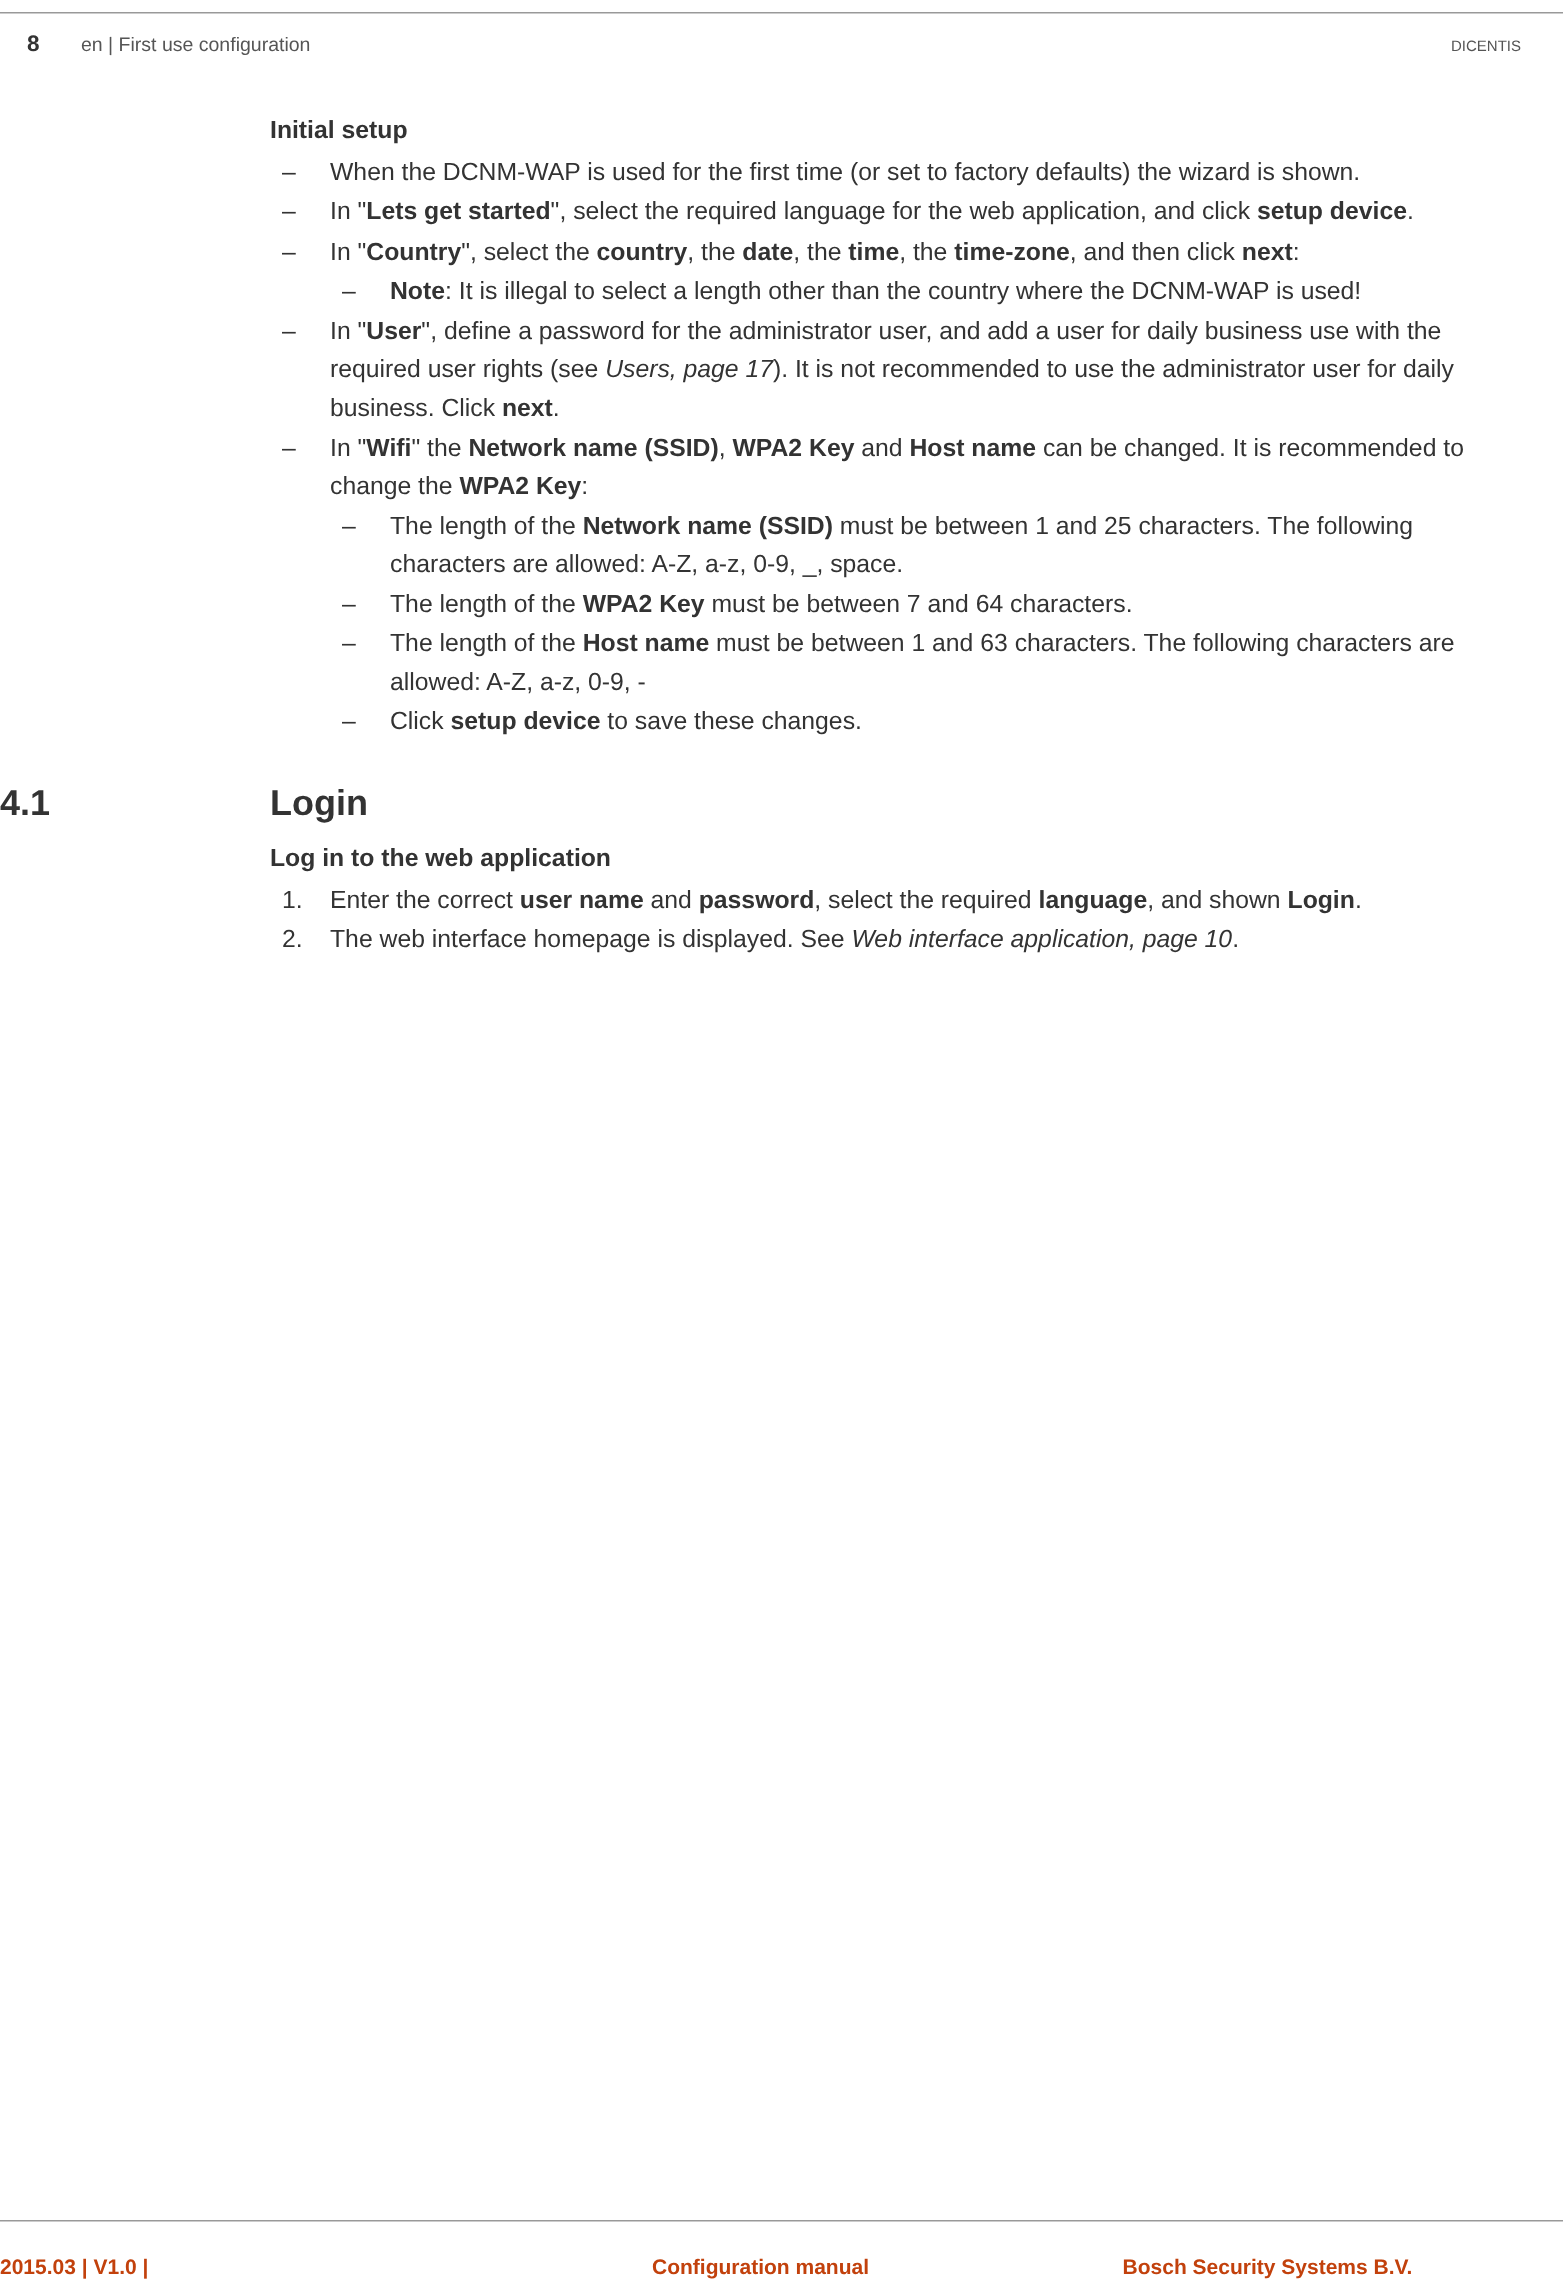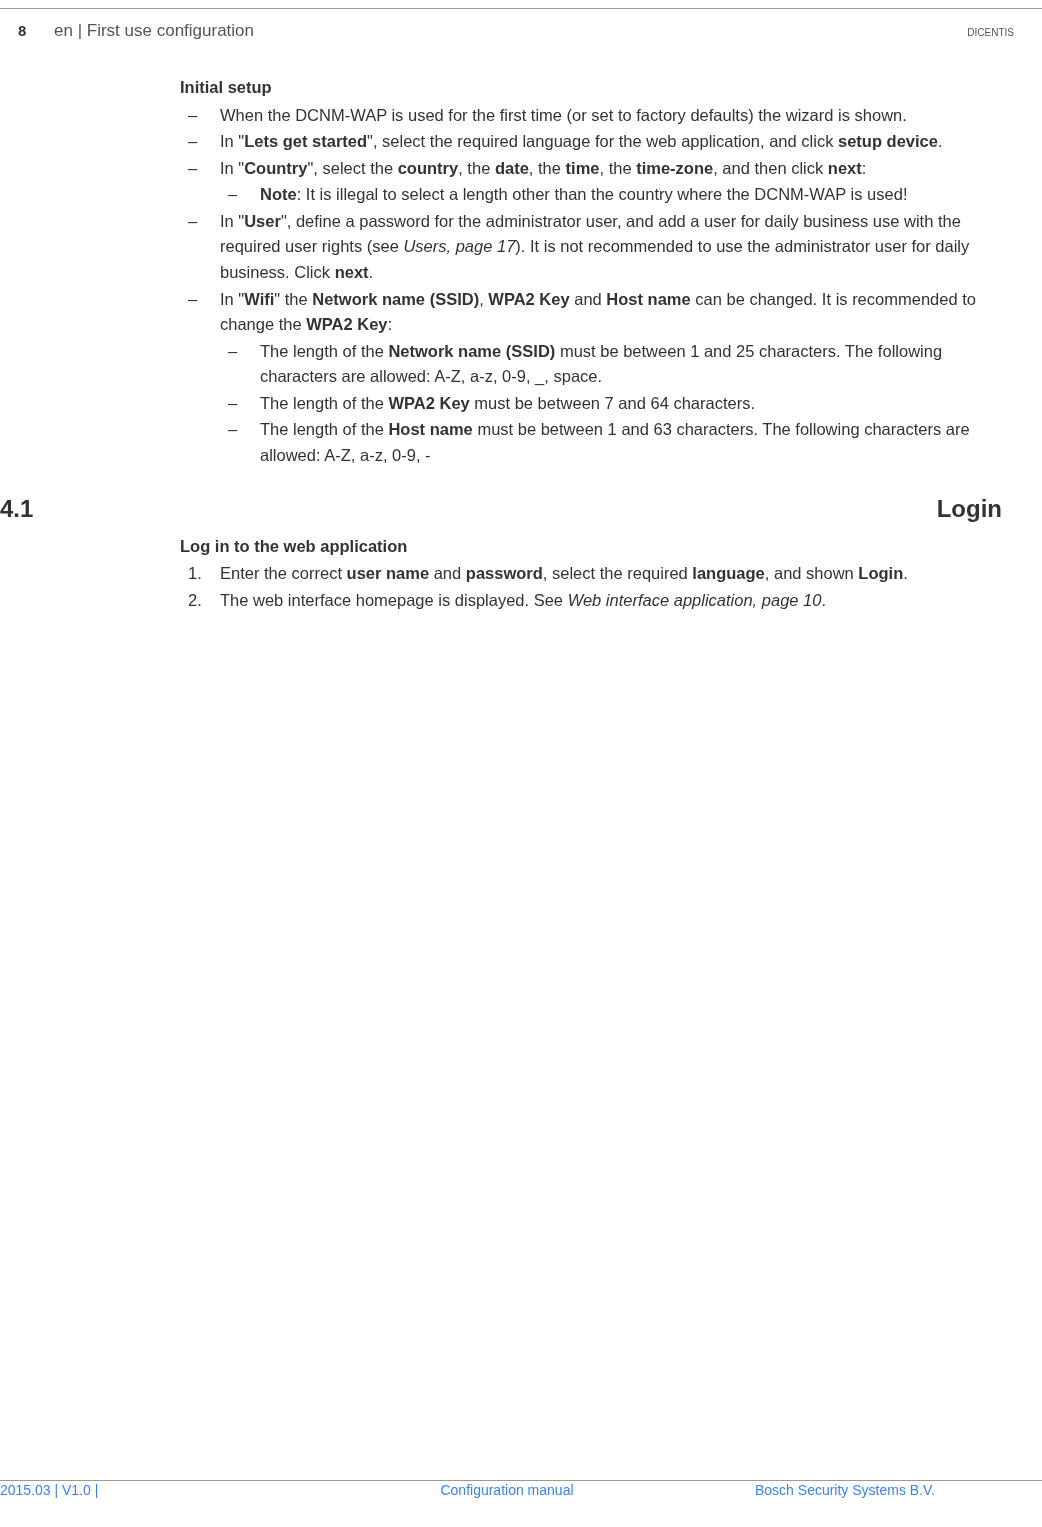--- a/index.html
+++ b/index.html
@@ -17,21 +17,21 @@
     .header {
       position: absolute;
       top: 18px;
       left: 0;
       right: 0;
       padding: 0 28px 0 18px;
       display: flex;
       align-items: baseline;
     }
     .page-num { font-weight: bold; font-size: 15px; width: 36px; }
-    .header-title { font-size: 17px; color: #555; }
+    .header-title { font-size: 13px; color: #555; }
     .header-product { margin-left: auto; font-size: 10px; color: #555; }
 
     .content {
       position: absolute;
       top: 75px;
       left: 180px;
       right: 40px;
     }
     .h3 { font-weight: bold; margin-bottom: 2px; }
     ul.dash { list-style: none; padding-left: 0; }
@@ -50,33 +50,33 @@
       left: -180px;
       font-size: 24px;
       font-weight: bold;
     }
     .h2 {
       font-size: 24px;
       font-weight: bold;
       margin-top: 22px;
       margin-bottom: 6px;
       position: relative;
-      text-align: right;
     }
     em.ref { font-style: italic; }
 
     .footer {
       position: absolute;
-      bottom: 25px;
+      bottom: 4px;
       left: 0;
       right: 0;
       padding: 0 28px 0 0;
       display: flex;
       font-size: 14px;
-      color: #3b82f6;
+      color: #c2410c;
+      font-weight: bold;
     }
     .footer-left { flex: 1; }
     .footer-center { flex: 1; text-align: center; }
     .footer-right { flex: 1; text-align: center; }
     .bottom-rule { border-top: 1px solid #999; position: absolute; left: 0; right: 0; bottom: 46px; }
   </style>
 </head>
 <body>
 
 <div class="top-rule"></div>
@@ -108,20 +108,21 @@
     <li>
       <span>In "</span><b>User</b><span>", define a password for the administrator user, and add a user for daily business use with the required user rights (see </span><em class="ref">Users, page 17</em><span>). It is not recommended to use the administrator user for daily business. Click </span><b>next</b><span>.</span>
     </li>
 
     <li>
       <span>In "</span><b>Wifi</b><span>" the </span><b>Network name (SSID)</b><span>, </span><b>WPA2 Key</b><span> and </span><b>Host name</b><span> can be changed. It is recommended to change the </span><b>WPA2 Key</b><span>:</span>
       <ul class="dash2">
         <li><span>The length of the </span><b>Network name (SSID)</b><span> must be between 1 and 25 characters. The following characters are allowed: A-Z, a-z, 0-9, _, space.</span></li>
         <li><span>The length of the </span><b>WPA2 Key</b><span> must be between 7 and 64 characters.</span></li>
         <li><span>The length of the </span><b>Host name</b><span> must be between 1 and 63 characters. The following characters are allowed: A-Z, a-z, 0-9, -</span></li>
+        <li><span>Click </span><b>setup device</b><span> to save these changes.</span></li>
       </ul>
     </li>
 
   </ul>
 
   <div class="h2">
     <span class="sec-num">4.1</span>
     <span>Login</span>
   </div>
 

